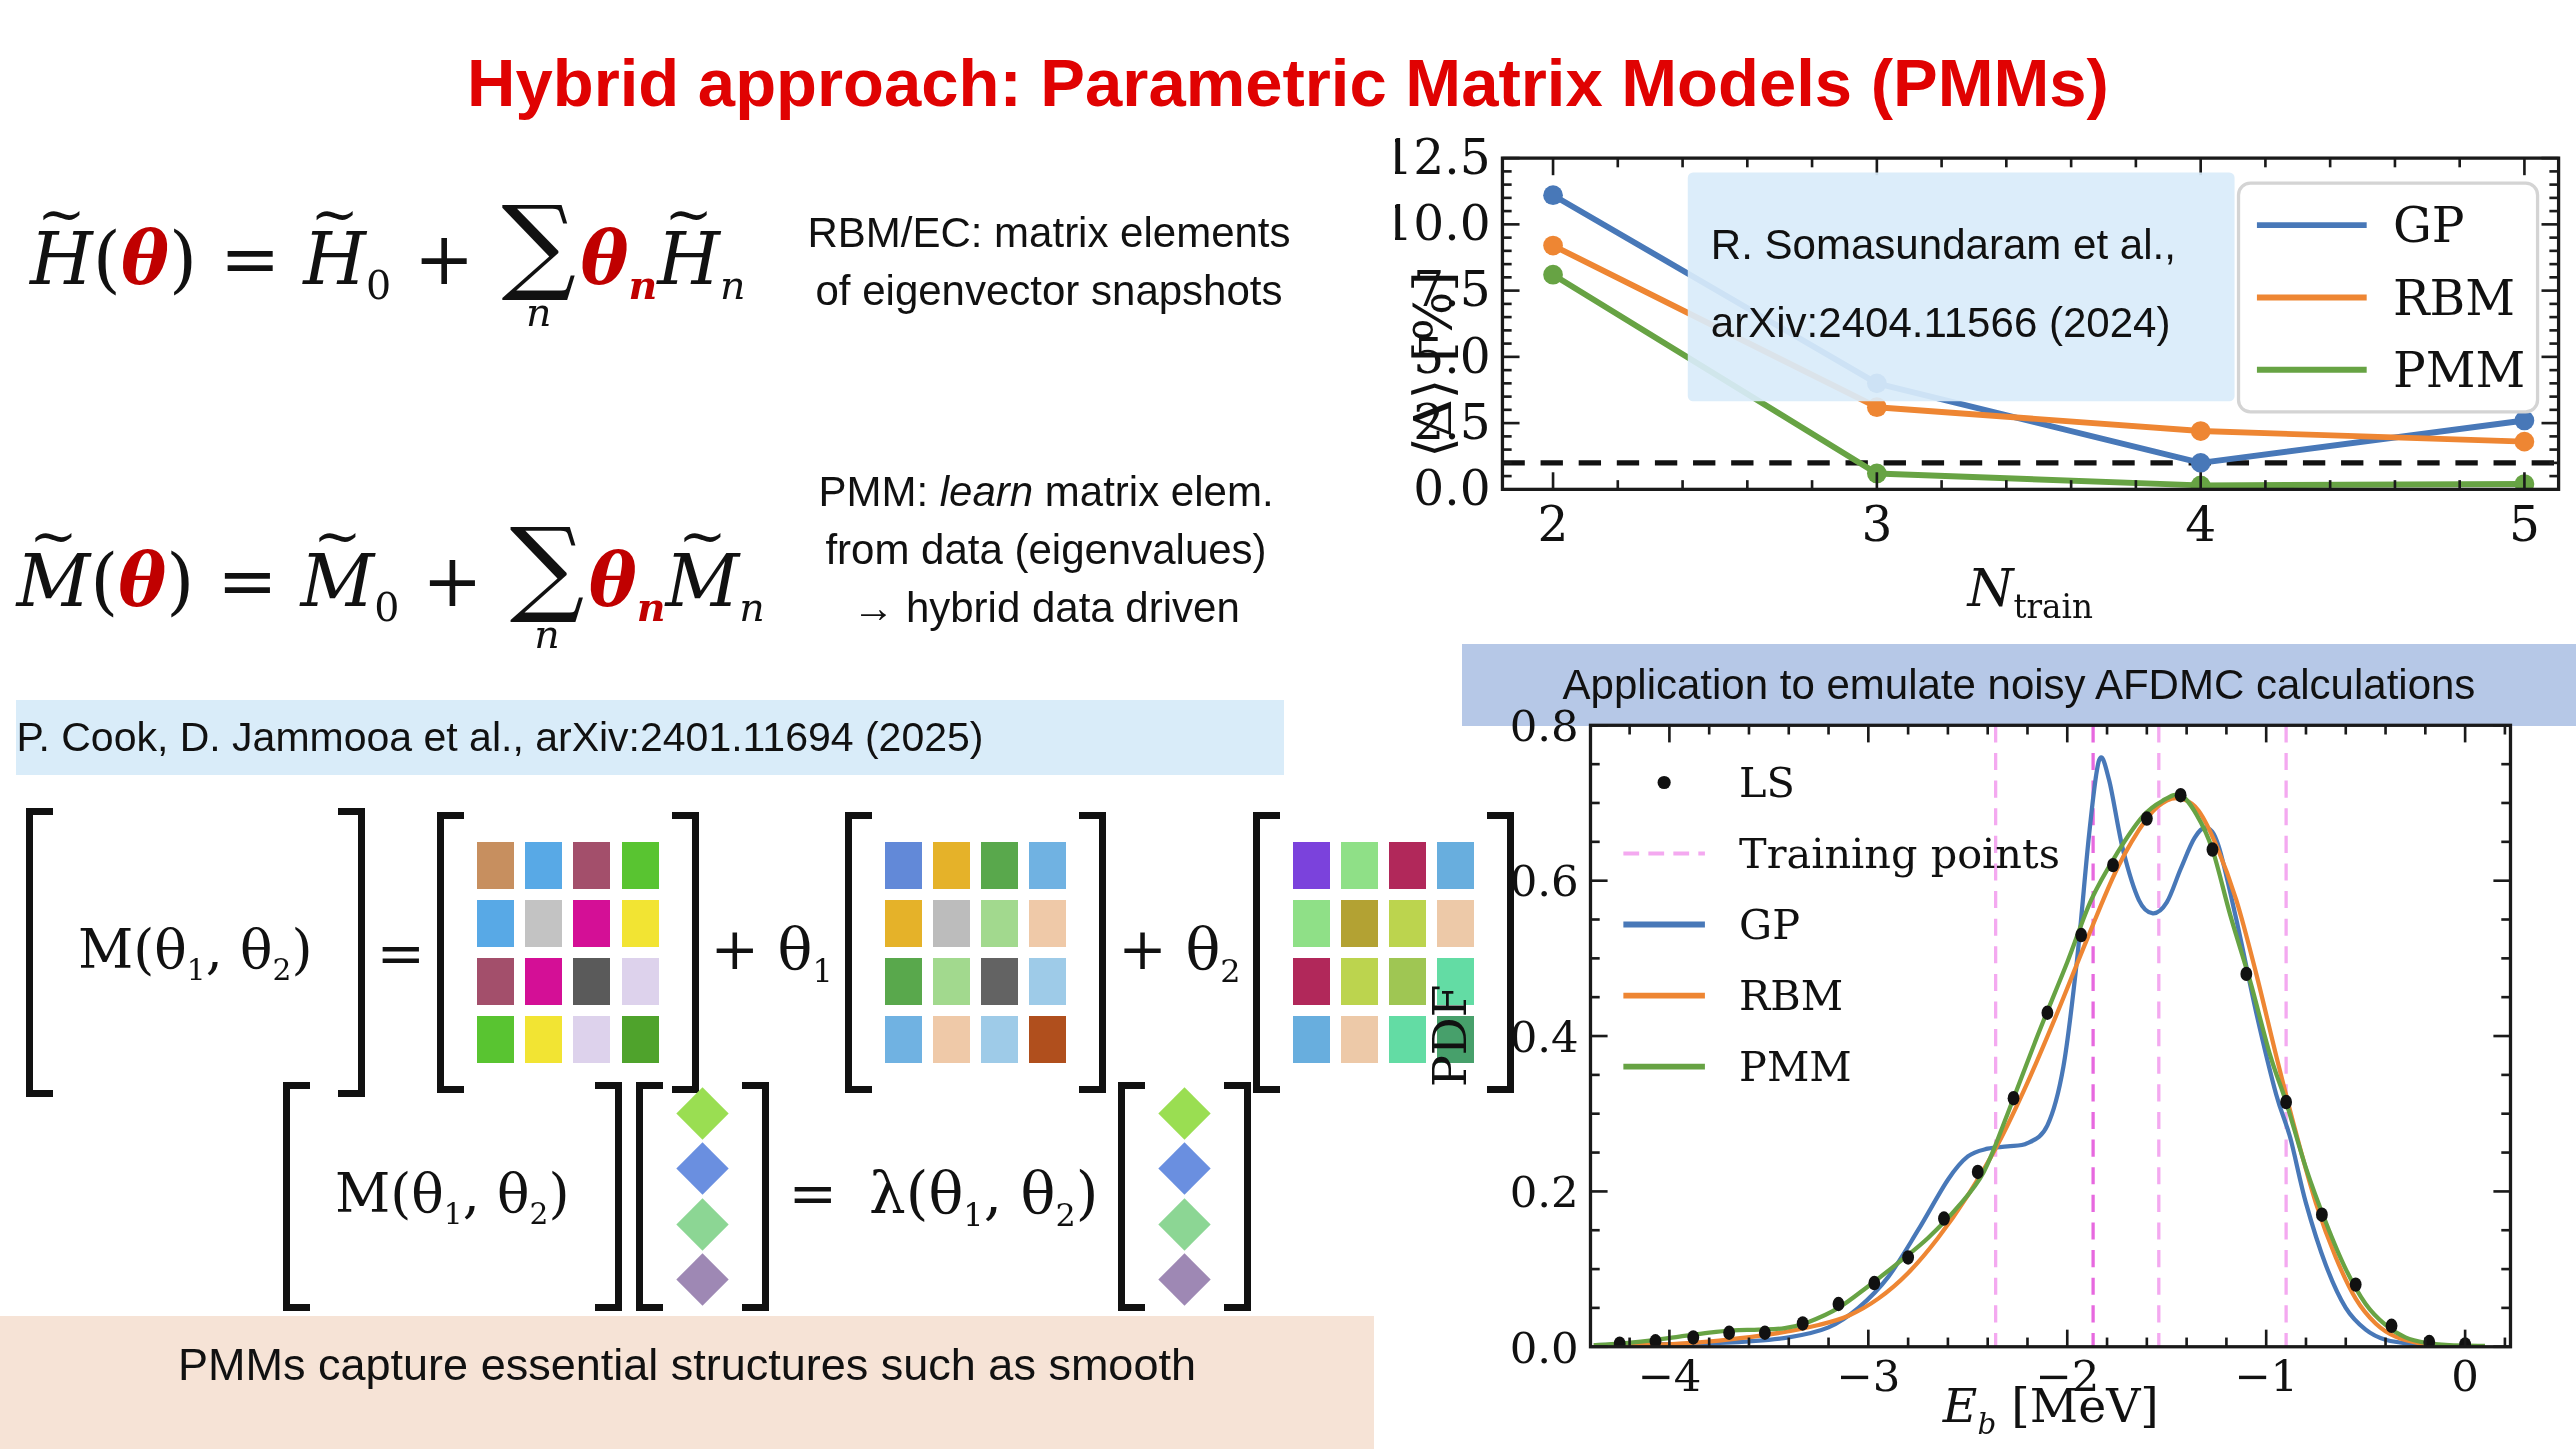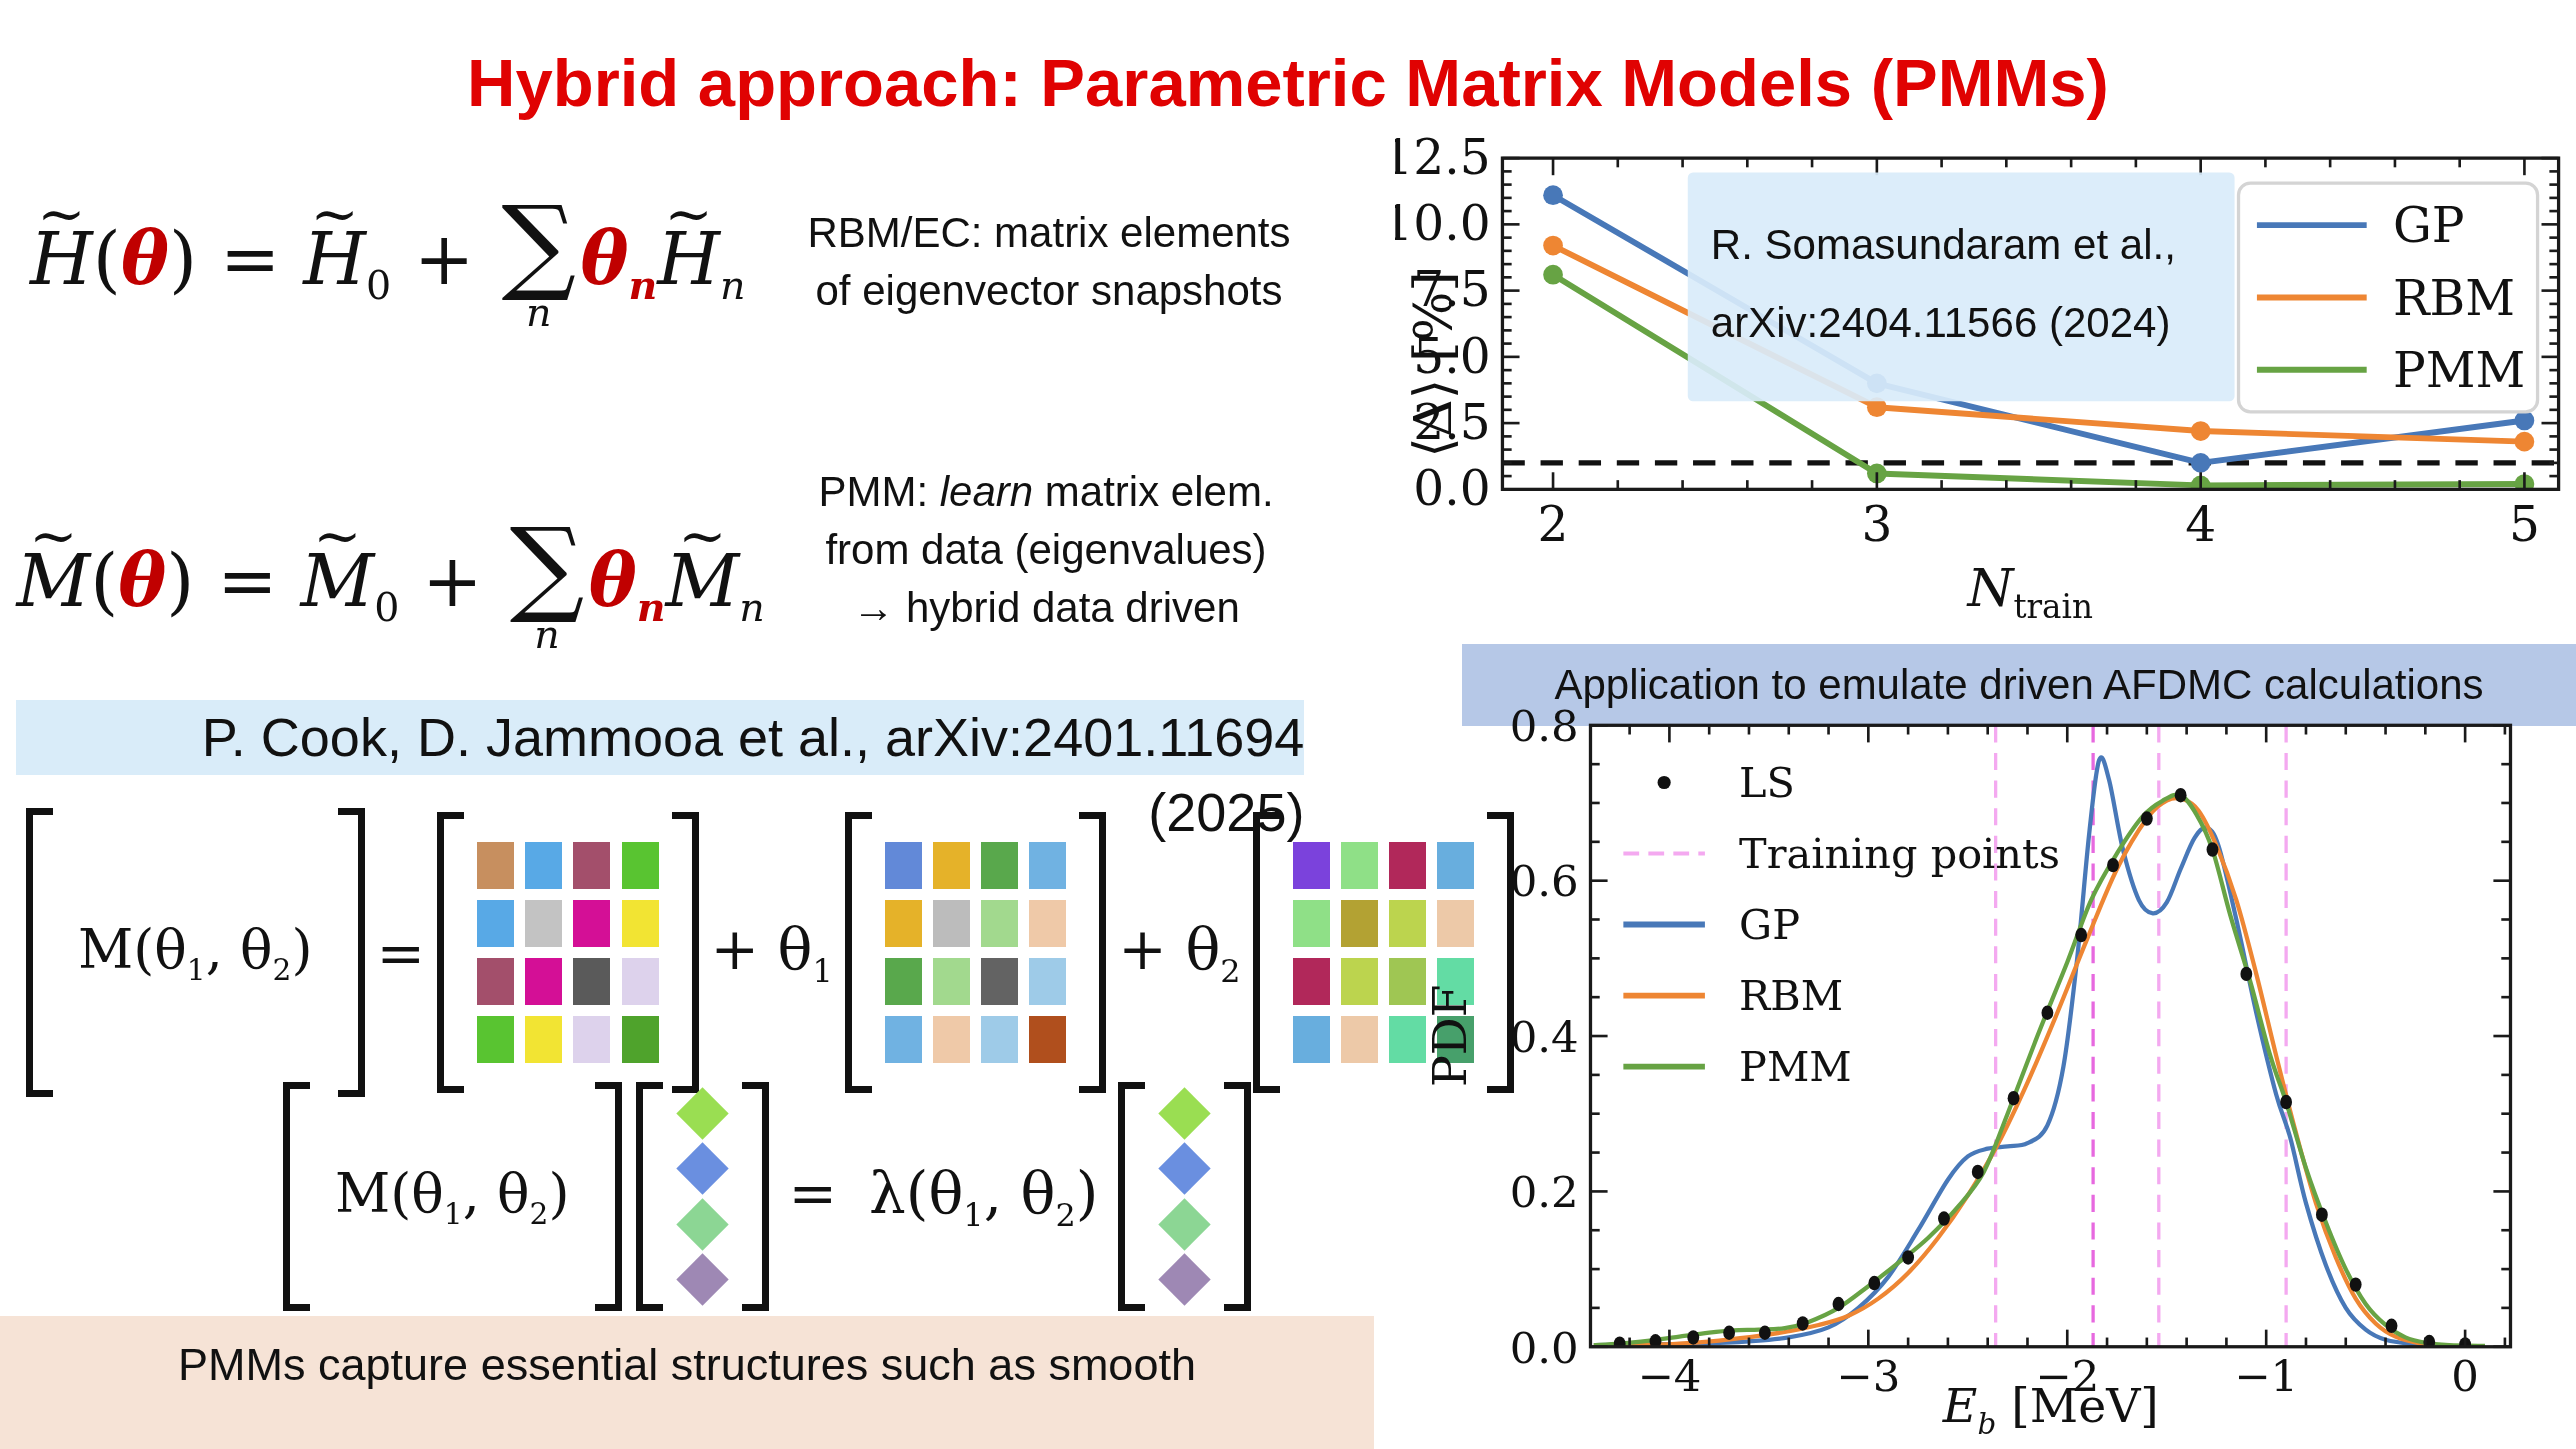--- a/index.html
+++ b/index.html
@@ -23,21 +23,21 @@
   .sumwrap .lim{display:block;line-height:1.05;font-size:0.55em;font-style:italic;}
   .eq1{left:30px;top:168px;width:651px;text-align:center;}
   .eq2{left:16.4px;top:490px;width:658px;text-align:center;}
   
   .txt{font-size:42px;line-height:1.38;text-align:center;font-weight:500;}
   .txt .it{font-style:italic;text-align:center;}
   .txt1{left:684px;top:176px;width:730px;}
   .txt2{left:671px;top:435px;width:750px;}
   
   .cite1{left:16.4px;top:672px;width:1268px;height:75px;background:#d9ecf9;
-         font-size:54px;line-height:75px;padding-left:20px;text-align:right;}
+         font-size:41px;line-height:75px;}
   .appheader{left:1462px;top:616px;width:1114px;height:82px;background:#b6c8e7;
              font-size:42px;line-height:82px;text-align:center;}
   .peachbox{left:0;top:1288px;width:1374px;height:138px;background:#f6e3d6;
             font-size:45px;line-height:1.45;text-align:center;padding-top:16px;}
   
   .mrow{display:flex;align-items:center;}
   .mrow1{left:26px;top:780px;gap:6.6px;}
   .mrow2{left:283px;top:1054px;gap:14.5px;}
   .brkgrp{display:inline-flex;align-items:center;}
   .brk{width:20px;align-self:stretch;border-color:#111;border-style:solid;}
@@ -339,21 +339,21 @@
     <text x="480" y="330" class="anno">arXiv:2404.11566 (2024)</text>
     <rect x="1283" y="96" width="455" height="348" rx="18" fill="#ffffff" fill-opacity="0.95" stroke="#d4d4d4" stroke-width="5"></rect>
     <line x1="1311" x2="1478" y1="160" y2="160" stroke="#4878b8" stroke-width="9"></line>
     <text x="1518" y="186" class="ltext1">GP</text>
     <line x1="1311" x2="1478" y1="270" y2="270" stroke="#ee8633" stroke-width="9"></line>
     <text x="1518" y="296" class="ltext1">RBM</text>
     <line x1="1311" x2="1478" y1="380" y2="380" stroke="#67a344" stroke-width="9"></line>
     <text x="1518" y="406" class="ltext1">PMM</text>
   </svg>
 
-<div class="abs appheader">Application to emulate driven AFDMC calculations</div>
+<div class="abs appheader">Application to emulate noisy AFDMC calculations</div>
 
 <svg id="chart2" width="1149" height="751" viewBox="0 0 1746 1142">
     <defs>
       <clipPath id="chart2cp">
         <rect x="248" y="40" width="1399" height="945"></rect>
       </clipPath>
     </defs>
     <line x1="864.1" x2="864.1" y1="40" y2="985" stroke="#f4a9f0" stroke-width="5" stroke-dasharray="26 16"></line>
     <line x1="1012.3" x2="1012.3" y1="40" y2="985" stroke="#e769df" stroke-width="5" stroke-dasharray="26 16"></line>
     <line x1="1112.2" x2="1112.2" y1="40" y2="985" stroke="#f4a9f0" stroke-width="5" stroke-dasharray="26 16"></line>

